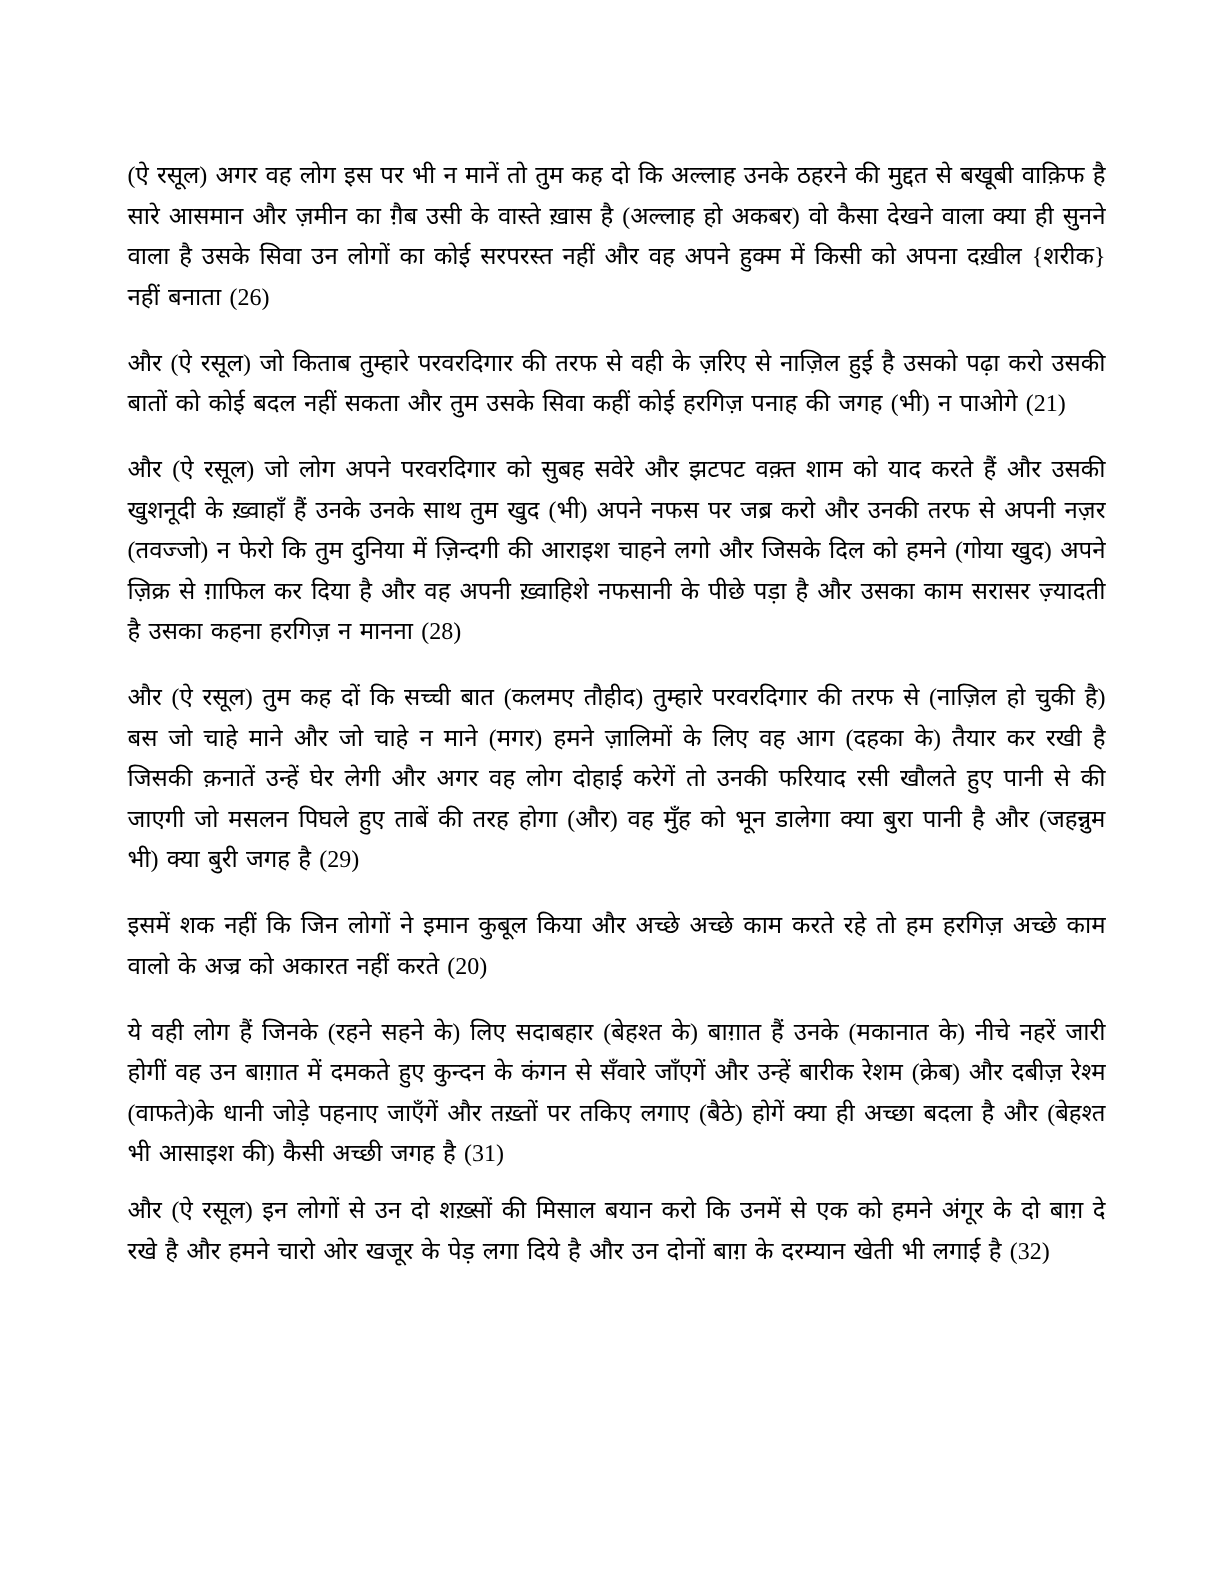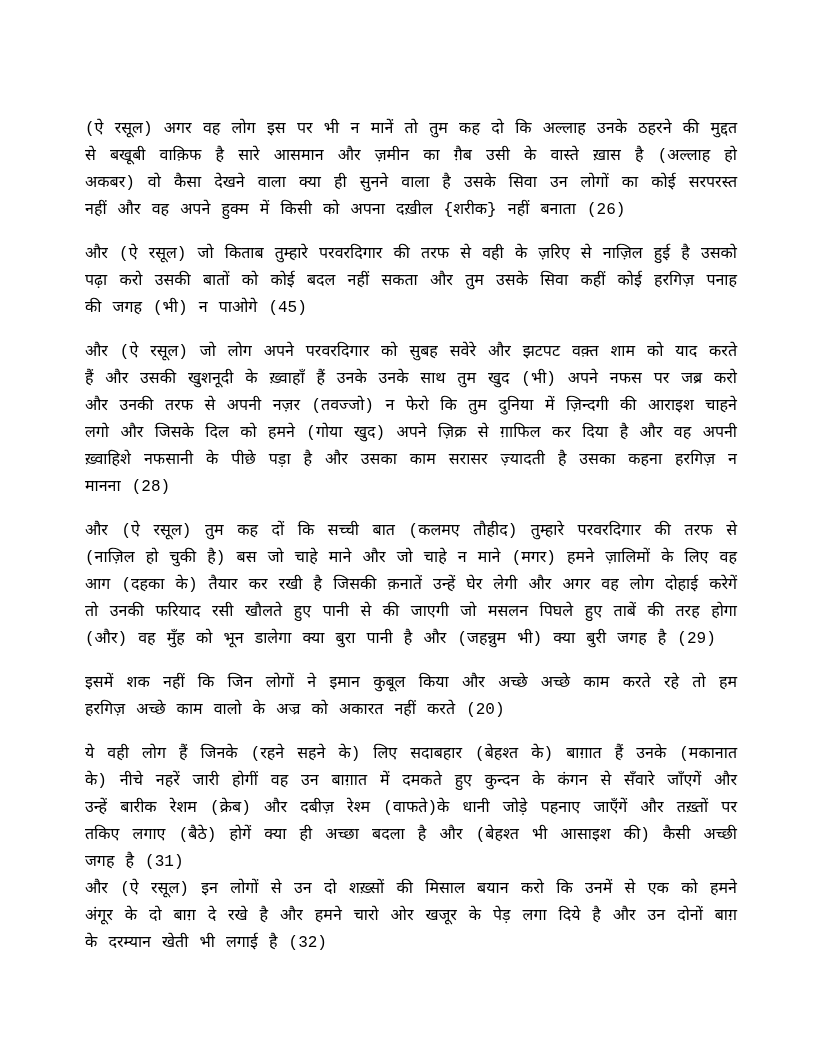--- a/index.html
+++ b/index.html
@@ -11,45 +11,45 @@
     position: relative;
     width: 816px;
     height: 1056px;
     margin: 0 auto;
     background: #ffffff;
     overflow: hidden;
     box-sizing: border-box;
   }
   .text-block {
     position: absolute;
-    top: 116px;
+    top: 104px;
     left: 85px;
     width: 652px;
     color: #000000;
-    font-family: Liberation Mono, monospace;
+    font-family: Liberation Serif, serif;
   }
   p.para {
     margin: 0 0 17px 0;
     font-size: 16px;
     line-height: 27px;
     text-align: justify;
     text-justify: inter-word;
     word-spacing: 1.5px;
     color: #000000;
   }
   p.para.joined {
-    margin-bottom: 0;
+    margin-bottom: 11px;
   }
 </style>
 </head>
 <body>
 
 <div class="page">
   <div class="text-block">
     <p class="para">(ऐ रसूल) अगर वह लोग इस पर भी न मानें तो तुम कह दो कि अल्लाह उनके ठहरने की मुद्दत से बखूबी वाक़िफ है सारे आसमान और ज़मीन का ग़ैब उसी के वास्ते ख़ास है (अल्लाह हो अकबर) वो कैसा देखने वाला क्या ही सुनने वाला है उसके सिवा उन लोगों का कोई सरपरस्त नहीं और वह अपने हुक्म में किसी को अपना दख़ील {शरीक} नहीं बनाता (26)</p>
-    <p class="para">और (ऐ रसूल) जो किताब तुम्हारे परवरदिगार की तरफ से वही के ज़रिए से नाज़िल हुई है उसको पढ़ा करो उसकी बातों को कोई बदल नहीं सकता और तुम उसके सिवा कहीं कोई हरगिज़ पनाह की जगह (भी) न पाओगे (45)</p>
+    <p class="para">और (ऐ रसूल) जो किताब तुम्हारे परवरदिगार की तरफ से वही के ज़रिए से नाज़िल हुई है उसको पढ़ा करो उसकी बातों को कोई बदल नहीं सकता और तुम उसके सिवा कहीं कोई हरगिज़ पनाह की जगह (भी) न पाओगे (21)</p>
     <p class="para">और (ऐ रसूल) जो लोग अपने परवरदिगार को सुबह सवेरे और झटपट वक़्त शाम को याद करते हैं और उसकी खुशनूदी के ख़्वाहाँ हैं उनके उनके साथ तुम खुद (भी) अपने नफस पर जब्र करो और उनकी तरफ से अपनी नज़र (तवज्जो) न फेरो कि तुम दुनिया में ज़िन्दगी की आराइश चाहने लगो और जिसके दिल को हमने (गोया खुद) अपने ज़िक्र से ग़ाफिल कर दिया है और वह अपनी ख़्वाहिशे नफसानी के पीछे पड़ा है और उसका काम सरासर ज़्यादती है उसका कहना हरगिज़ न मानना (28)</p>
     <p class="para">और (ऐ रसूल) तुम कह दों कि सच्ची बात (कलमए तौहीद) तुम्हारे परवरदिगार की तरफ से (नाज़िल हो चुकी है) बस जो चाहे माने और जो चाहे न माने (मगर) हमने ज़ालिमों के लिए वह आग (दहका के) तैयार कर रखी है जिसकी क़नातें उन्हें घेर लेगी और अगर वह लोग दोहाई करेगें तो उनकी फरियाद रसी खौलते हुए पानी से की जाएगी जो मसलन पिघले हुए ताबें की तरह होगा (और) वह मुँह को भून डालेगा क्या बुरा पानी है और (जहन्नुम भी) क्या बुरी जगह है (29)</p>
     <p class="para">इसमें शक नहीं कि जिन लोगों ने इमान कुबूल किया और अच्छे अच्छे काम करते रहे तो हम हरगिज़ अच्छे काम वालो के अज्र को अकारत नहीं करते (20)</p>
     <p class="para joined">ये वही लोग हैं जिनके (रहने सहने के) लिए सदाबहार (बेहश्त के) बाग़ात हैं उनके (मकानात के) नीचे नहरें जारी होगीं वह उन बाग़ात में दमकते हुए कुन्दन के कंगन से सँवारे जाँएगें और उन्हें बारीक रेशम (क्रेब) और दबीज़ रेश्म (वाफते)के धानी जोड़े पहनाए जाएँगें और तख़्तों पर तकिए लगाए (बैठे) होगें क्या ही अच्छा बदला है और (बेहश्त भी आसाइश की) कैसी अच्छी जगह है (31)</p>
     <p class="para">और (ऐ रसूल) इन लोगों से उन दो शख़्सों की मिसाल बयान करो कि उनमें से एक को हमने अंगूर के दो बाग़ दे रखे है और हमने चारो ओर खजूर के पेड़ लगा दिये है और उन दोनों बाग़ के दरम्यान खेती भी लगाई है (32)</p>
   </div>
 </div>
 
 </body></html>

